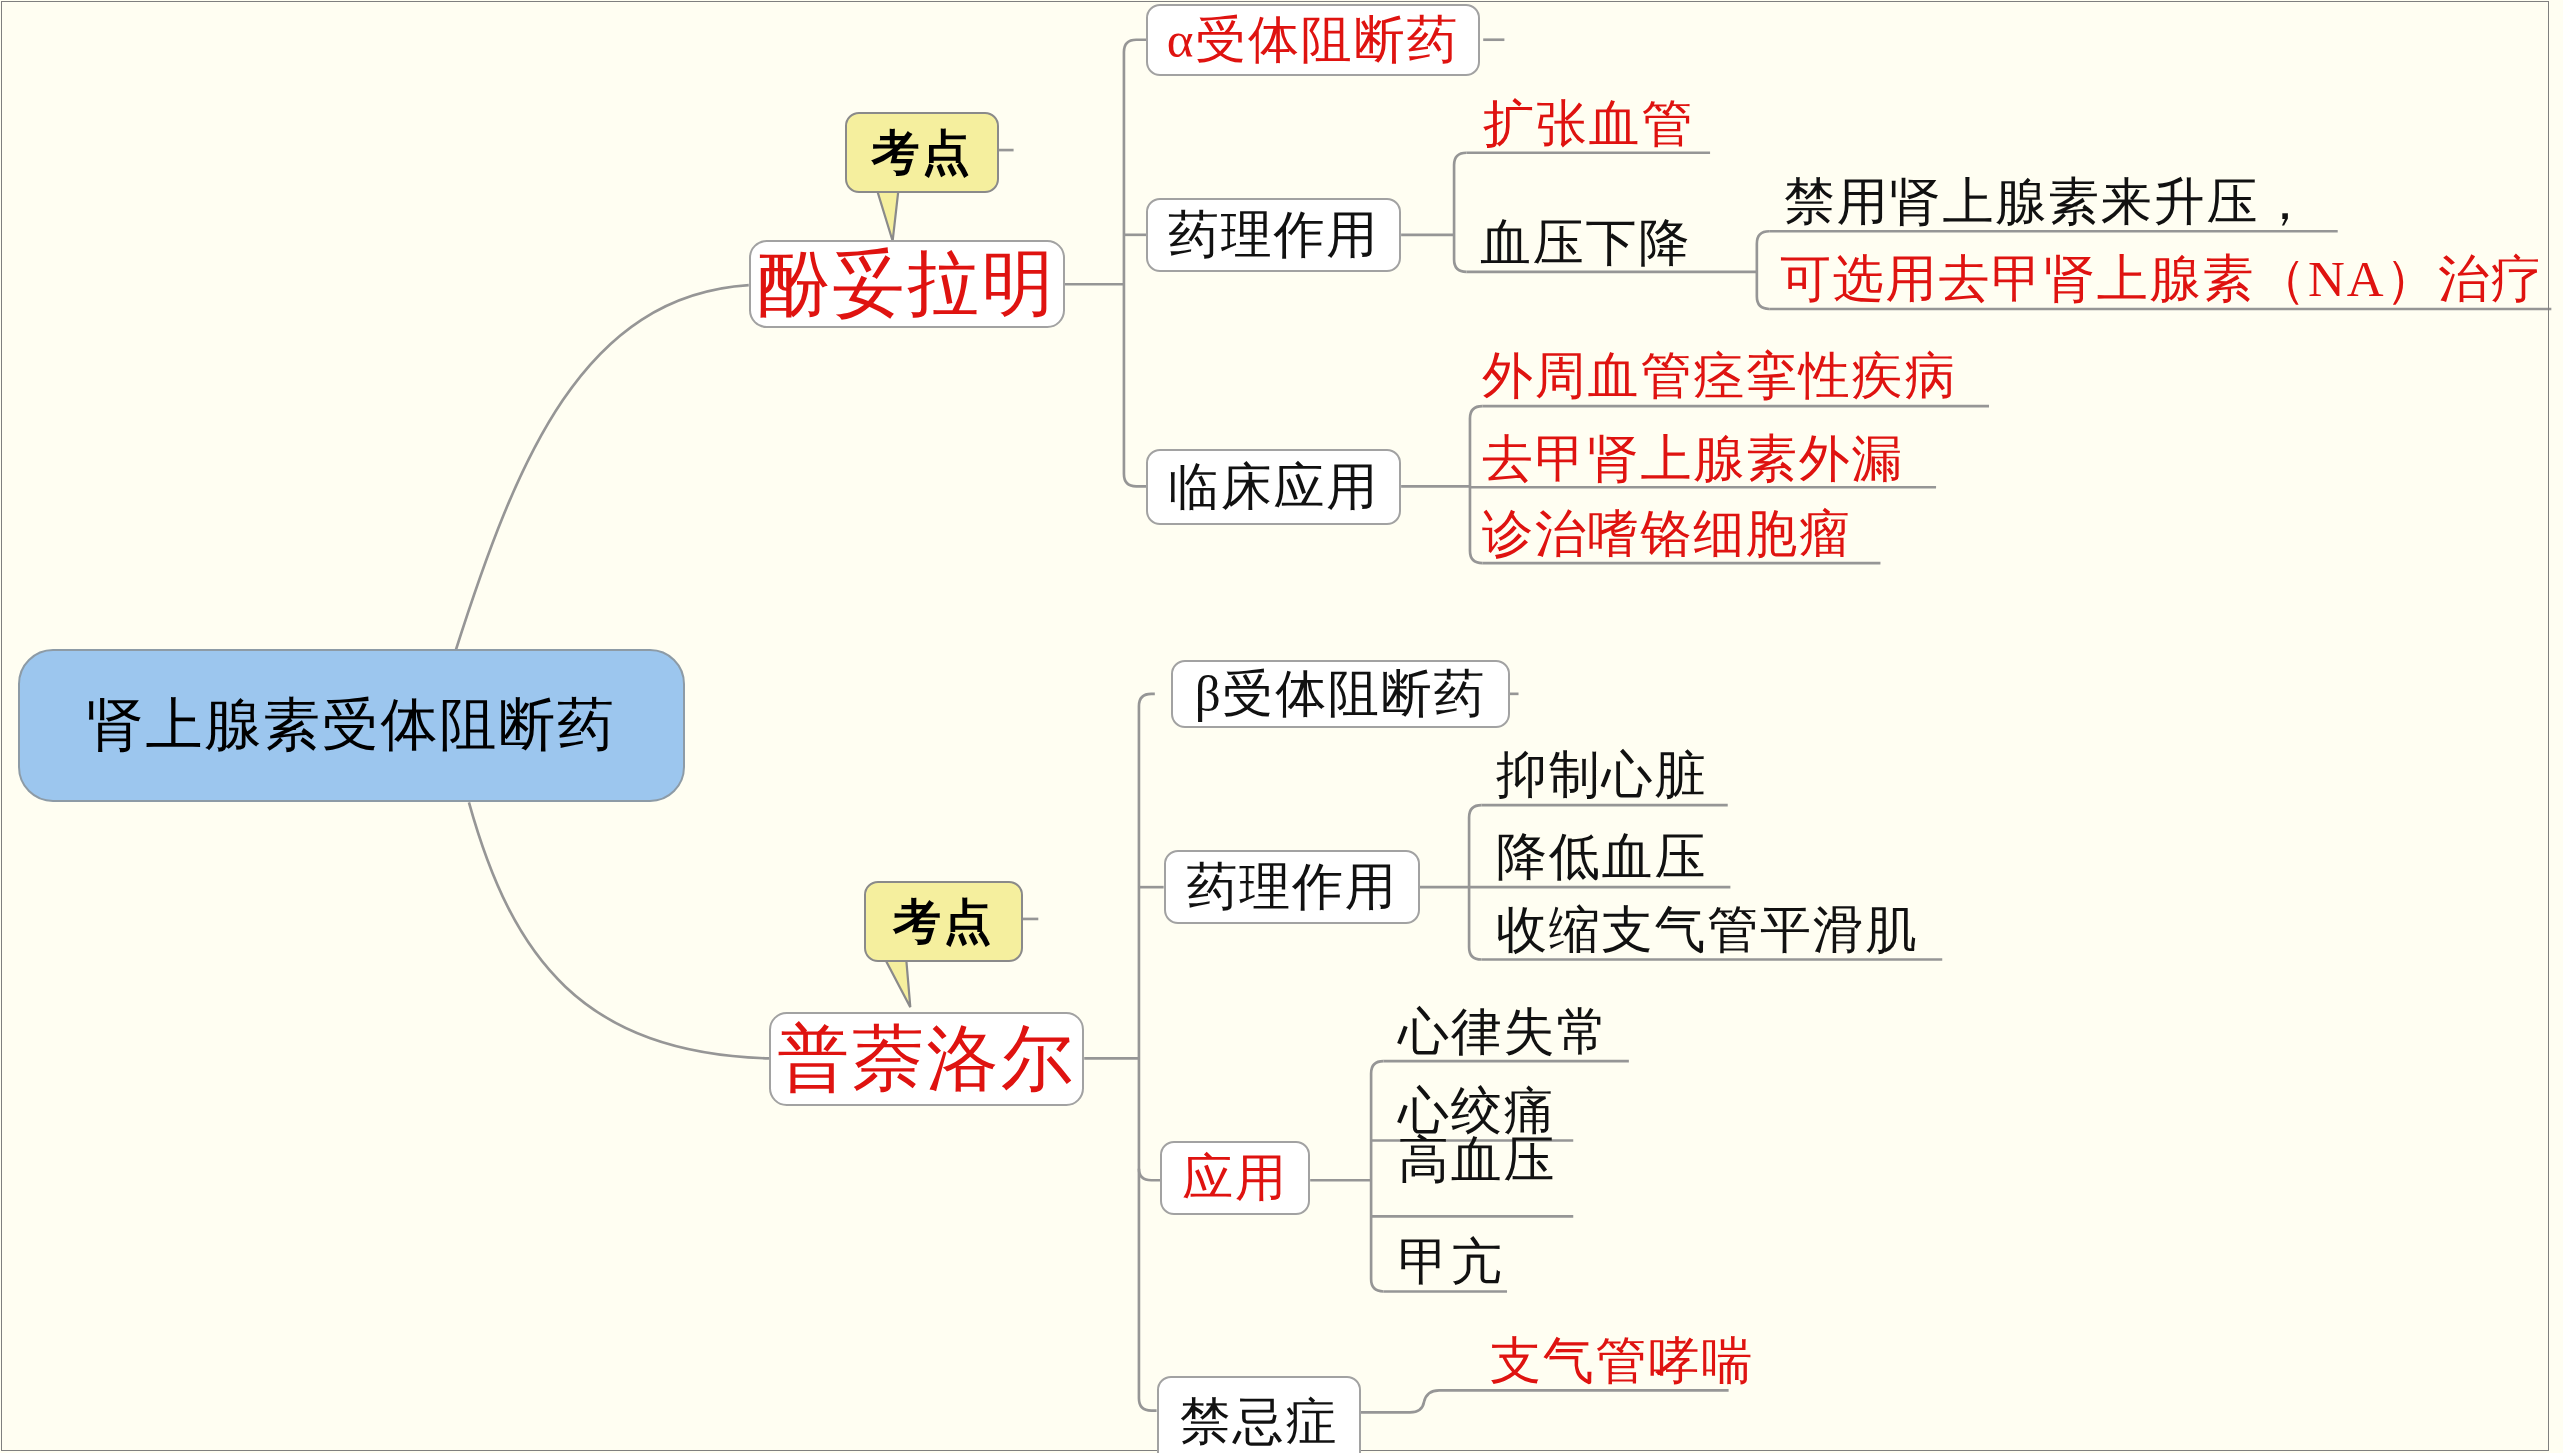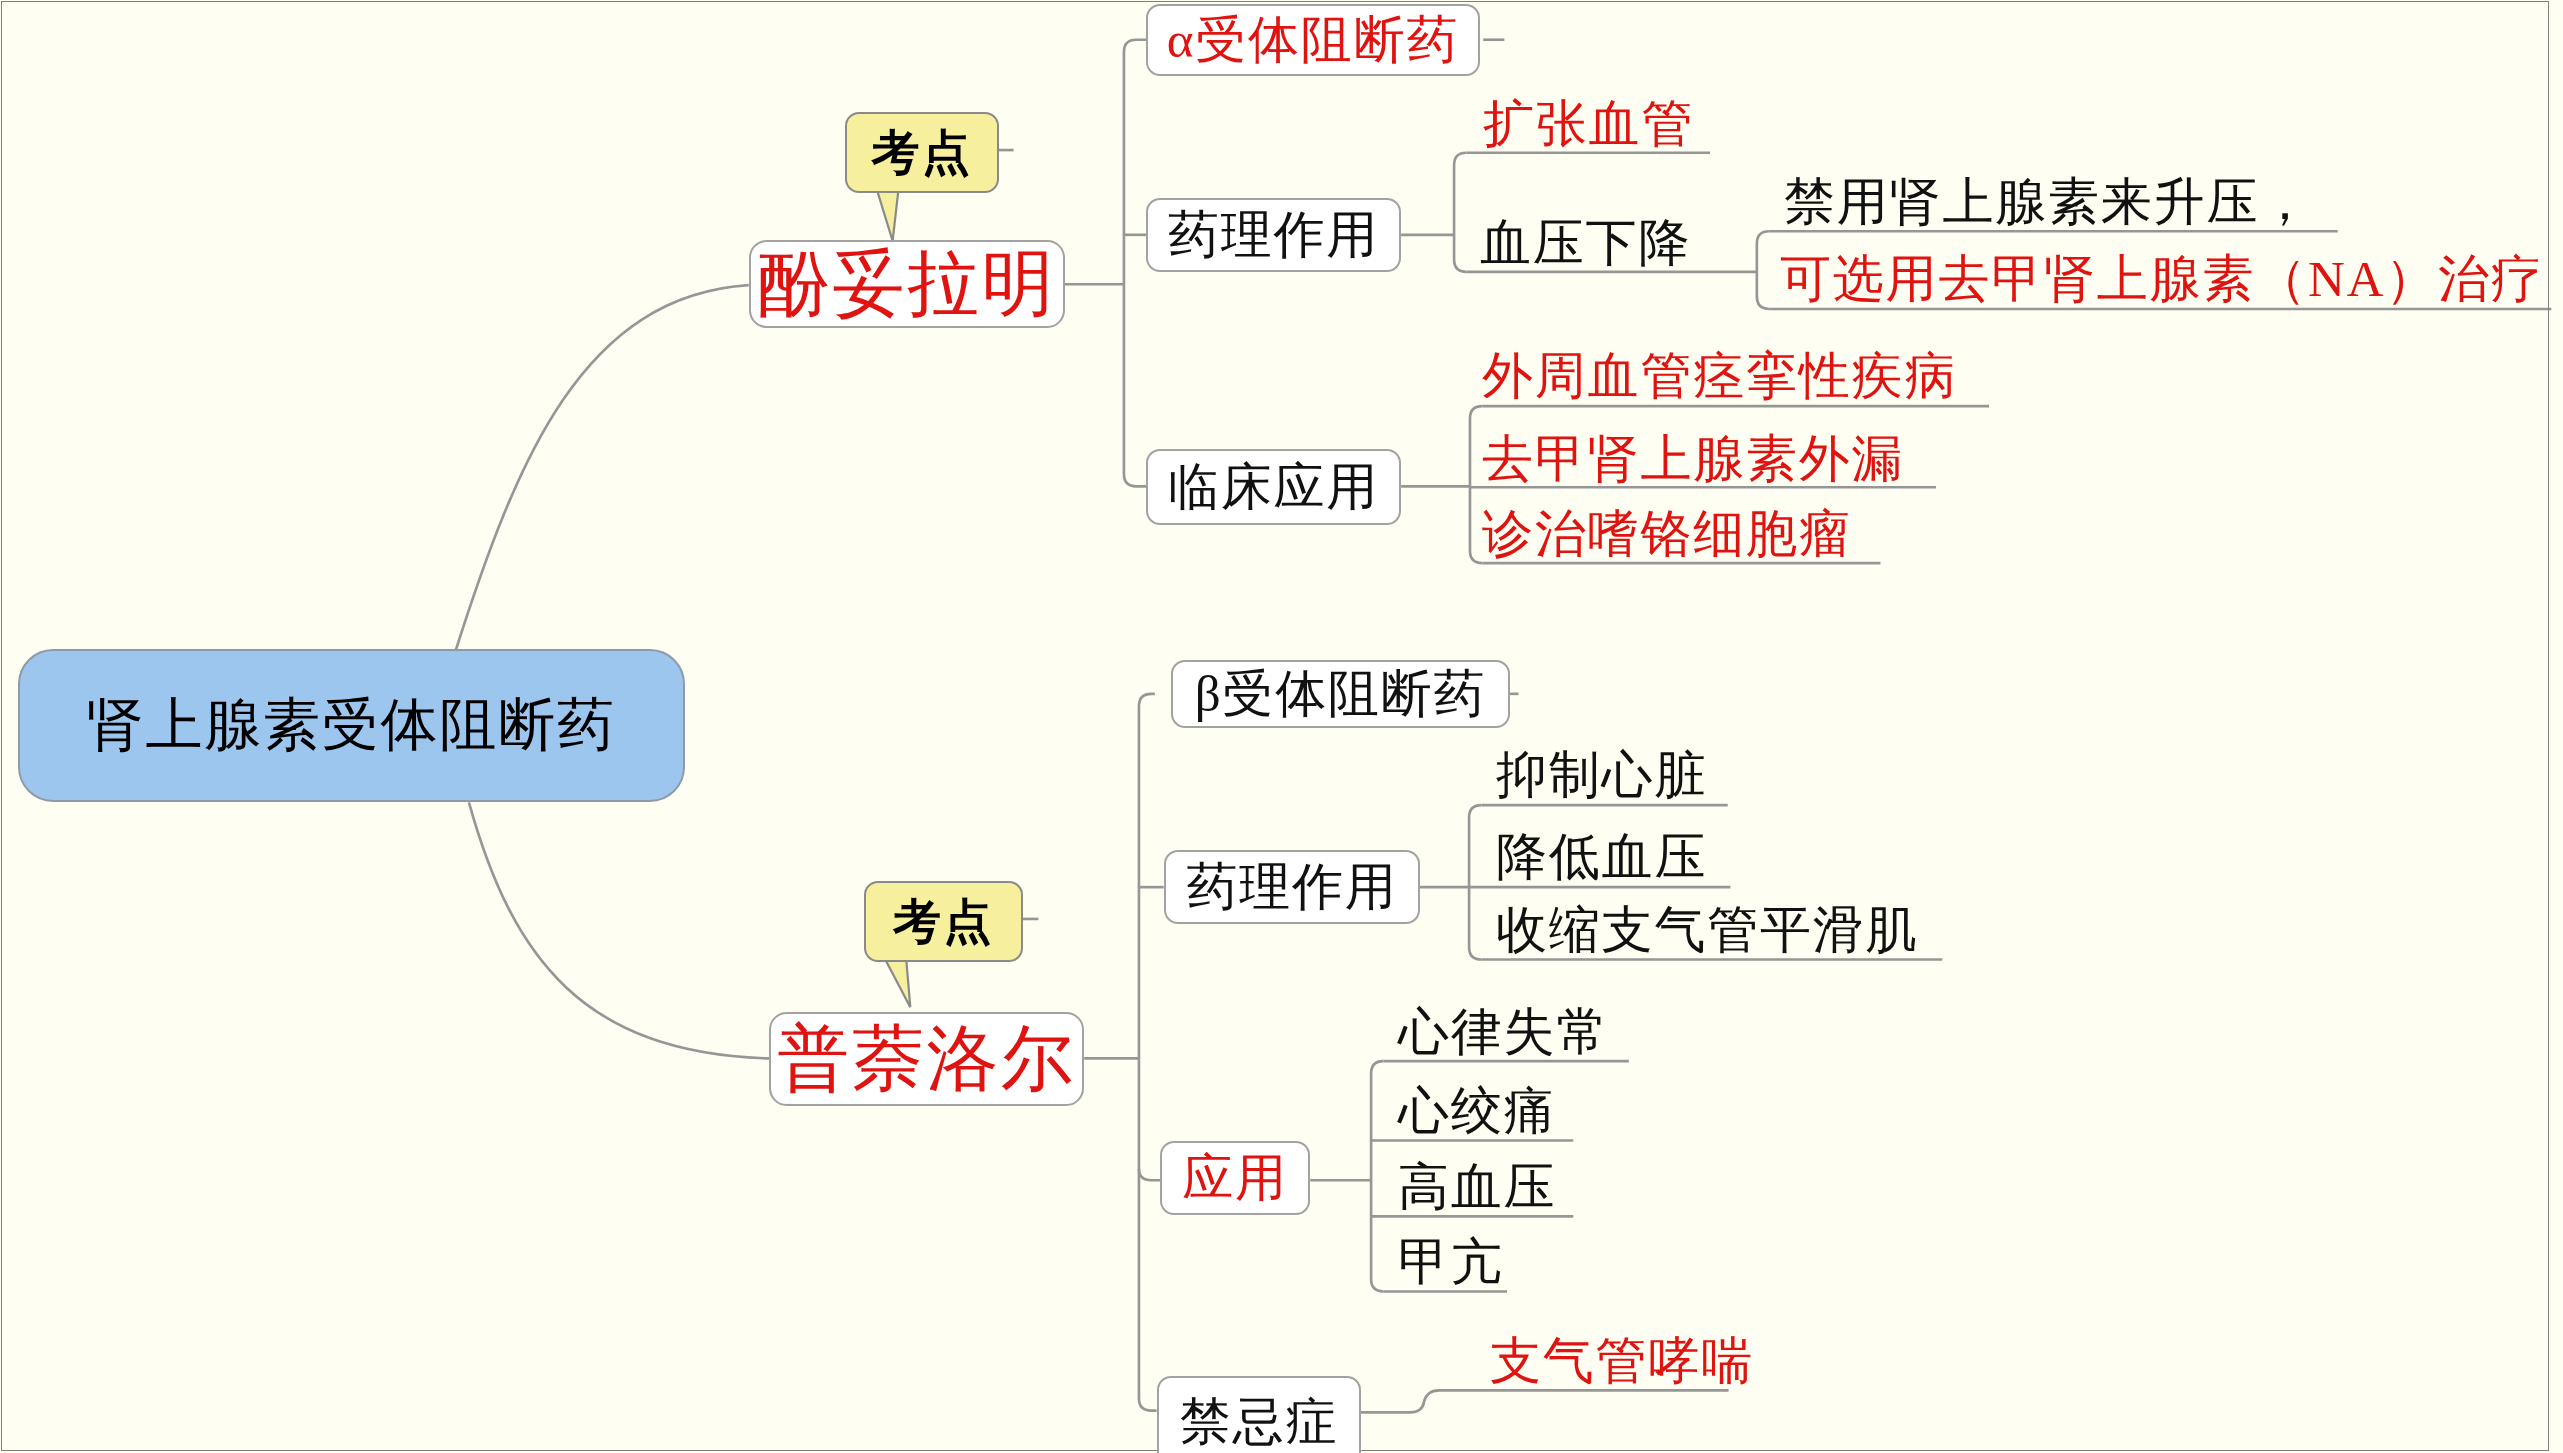--- a/index.html
+++ b/index.html
@@ -176,21 +176,21 @@
   </div>
 
   <div class="leaf" style="left:1398px;top:1007px;">
     <span>心律失常</span>
   </div>
 
   <div class="leaf" style="left:1398px;top:1086px;">
     <span>心绞痛</span>
   </div>
 
-  <div class="leaf" style="left:1398px;top:1162px;">
+  <div class="leaf" style="left:1398px;top:1138px;font-family:Liberation Mono, monospace;">
     <span>高血压</span>
   </div>
 
   <div class="leaf" style="left:1398px;top:1237px;">
     <span>甲亢</span>
   </div>
 
   <div class="box label-box" style="left:1157px;top:1376px;width:204px;height:93px;">
     <span>禁忌症</span>
   </div>

